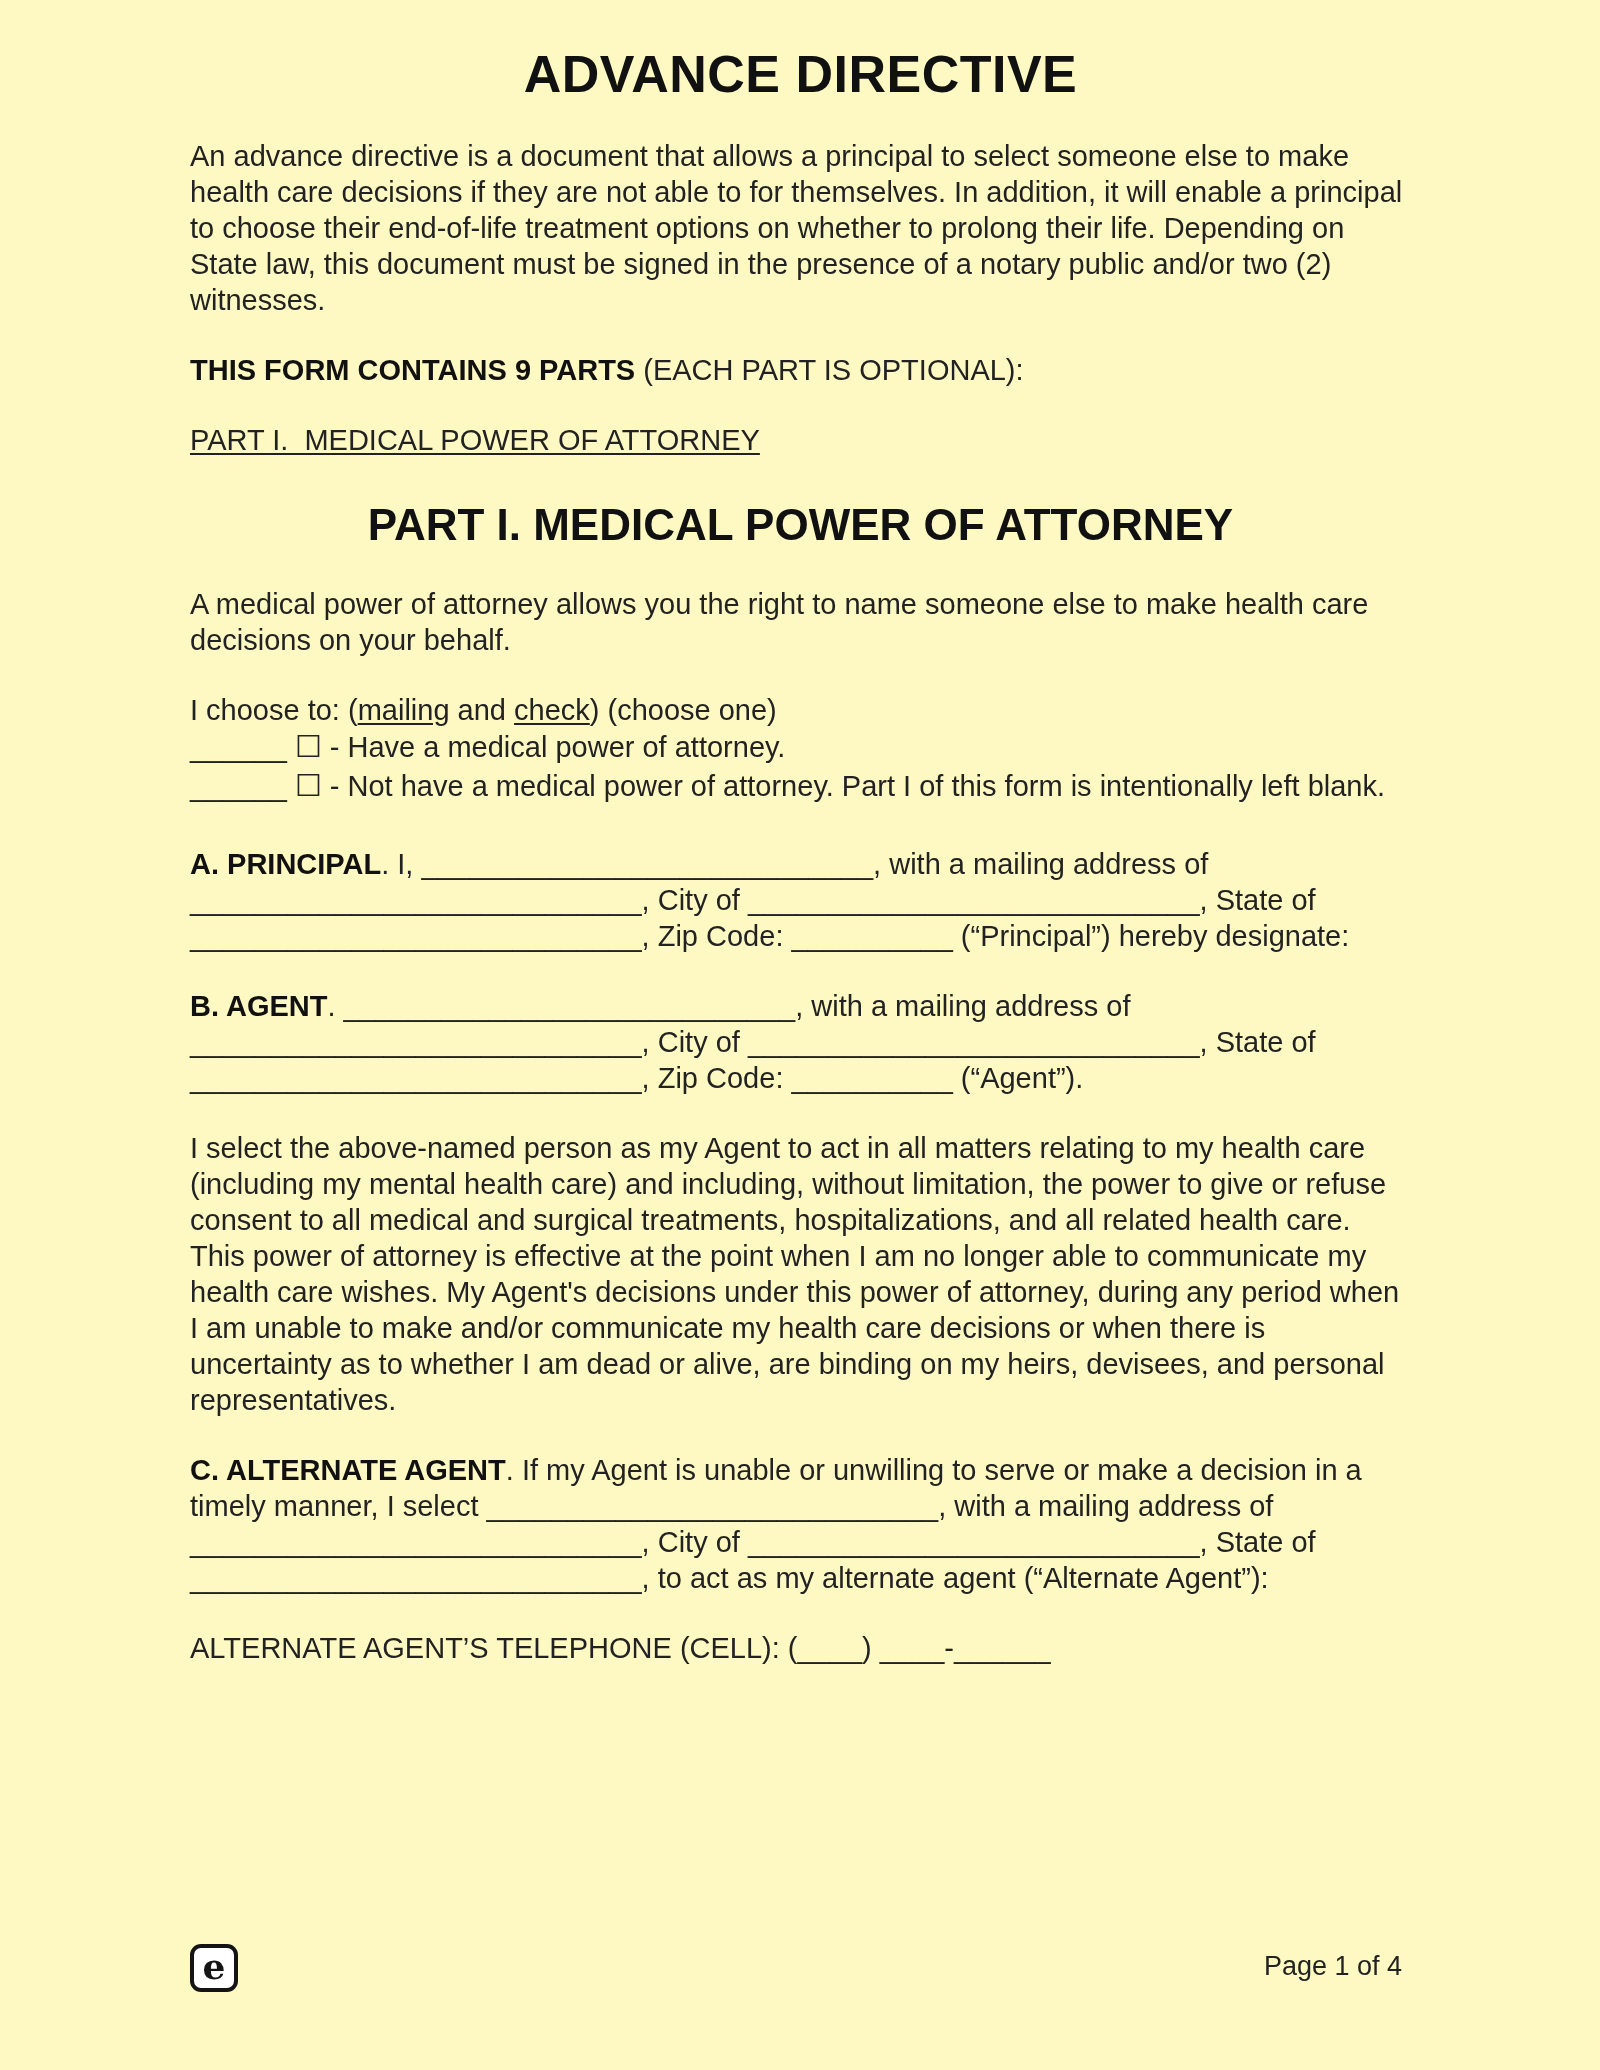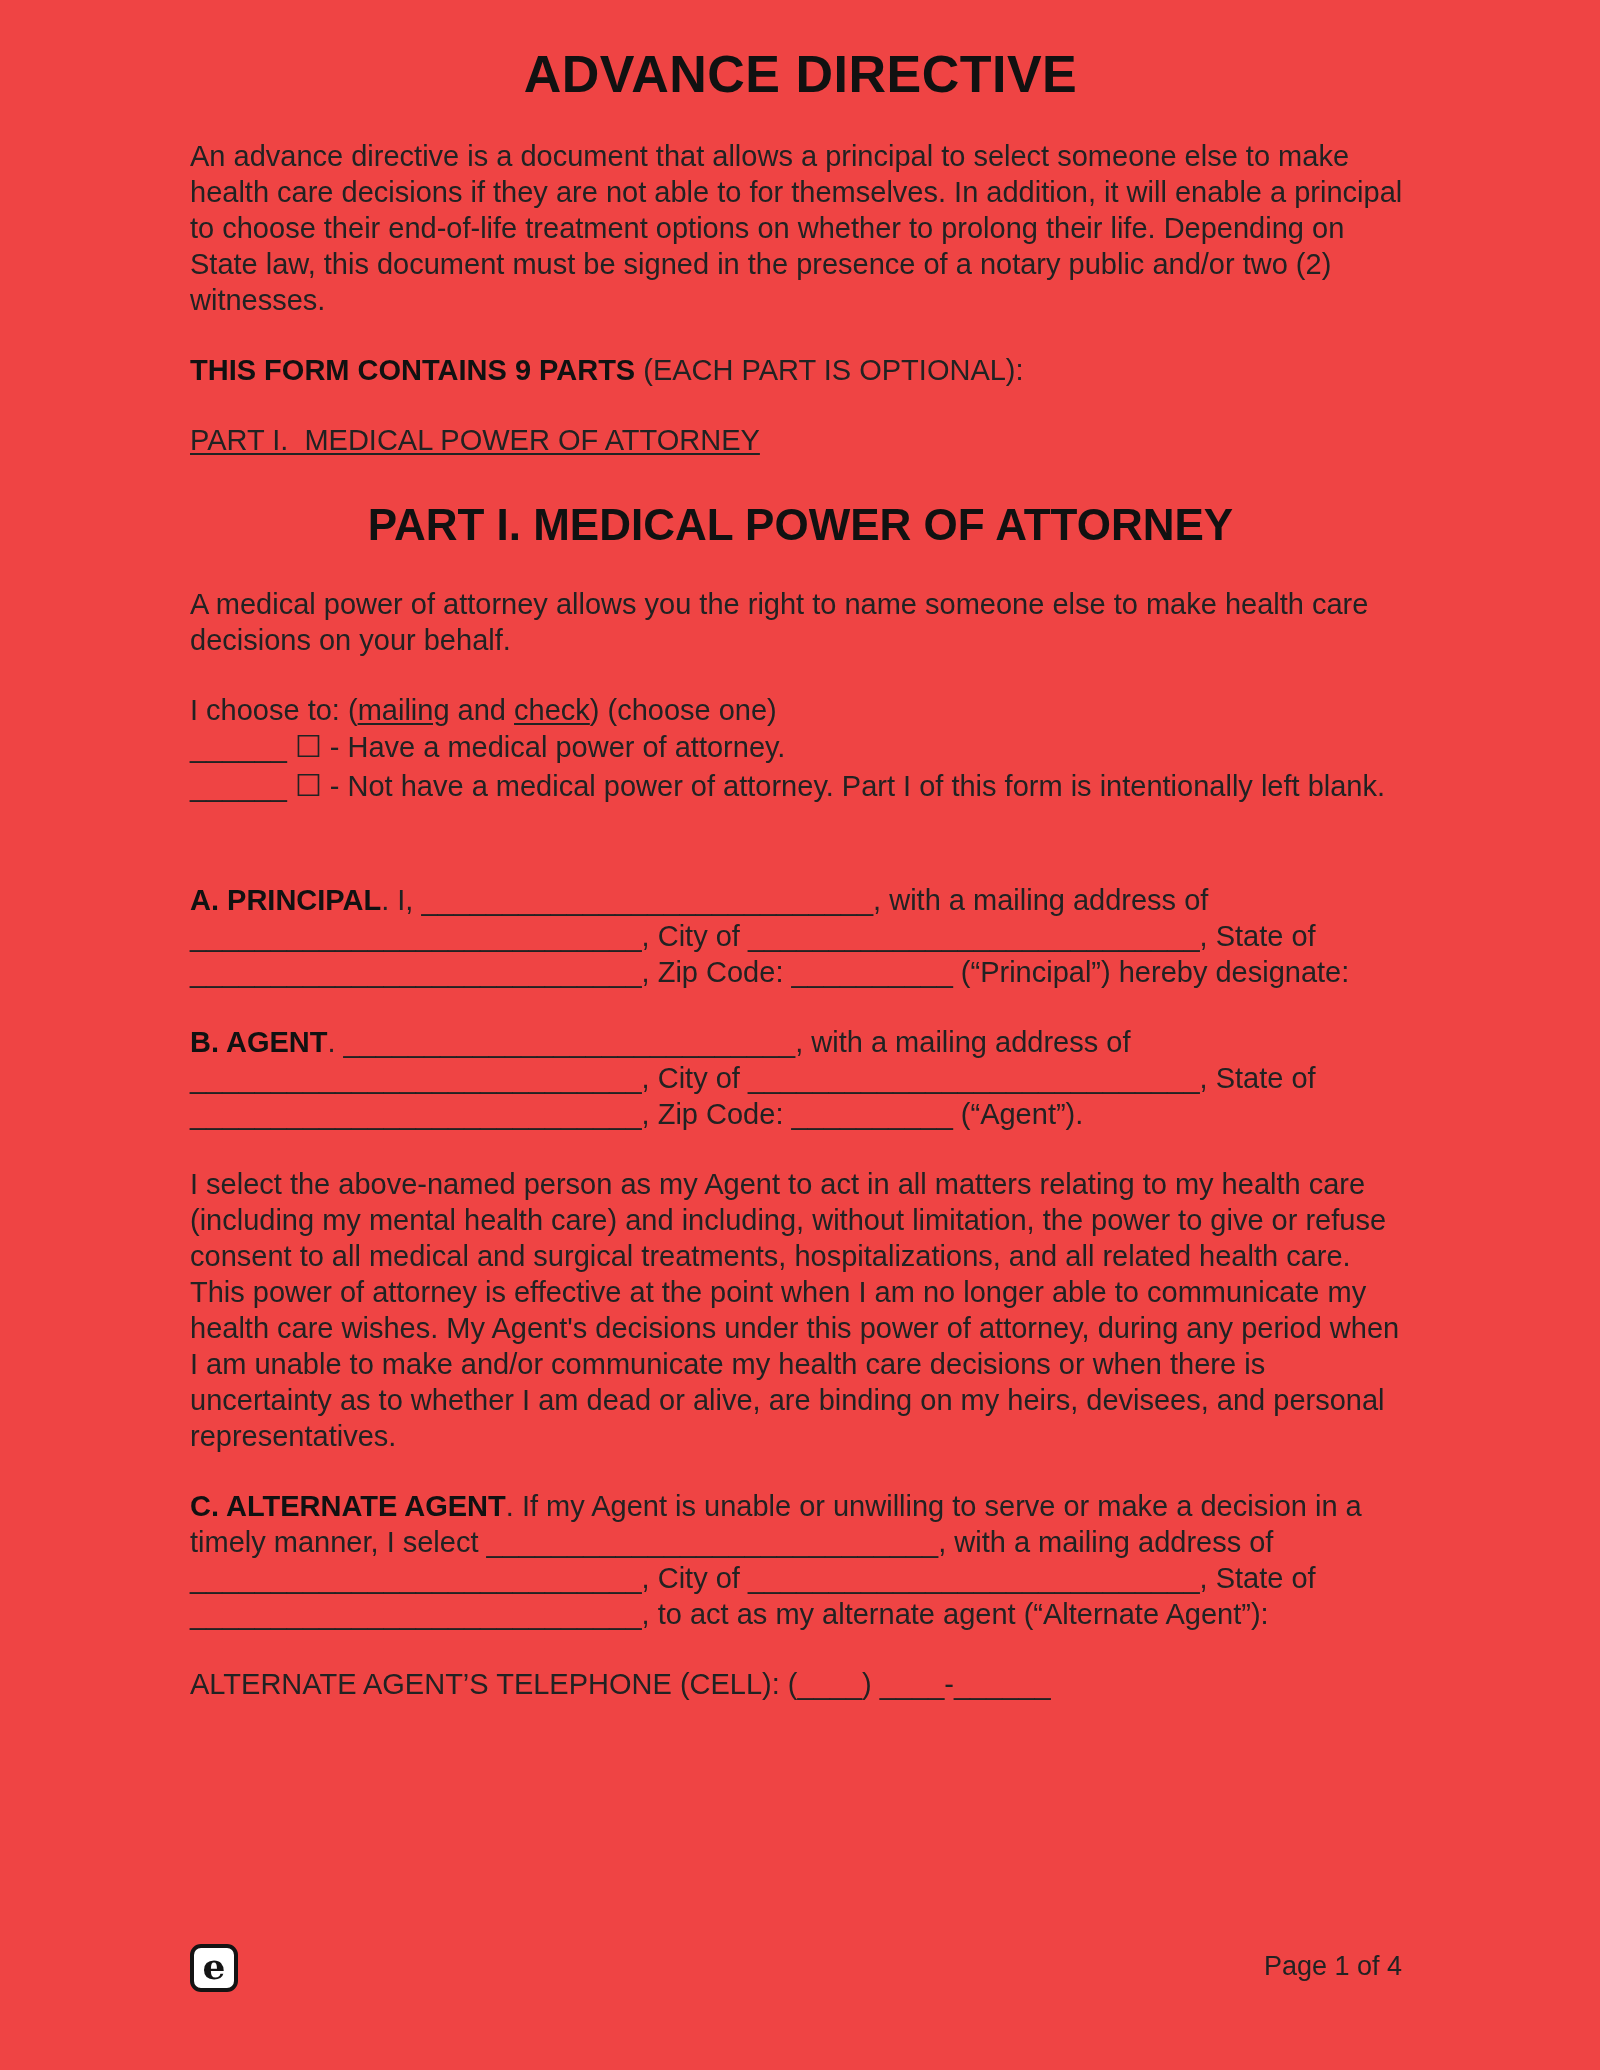--- a/index.html
+++ b/index.html
@@ -1,20 +1,20 @@
 <!DOCTYPE html>
 <html><head>
 <meta charset="utf-8">
 <style>
   * { box-sizing: border-box; }
   html, body { margin: 0; padding: 0; background: #ffffff; }
   .page {
     width: 1600px;
     height: 2070px;
-    background: #ef4444;
+    background: #fef9c3;
     position: relative;
     padding: 44px 189px 0 190px;
     font-family: "Liberation Sans", "DejaVu Sans", sans-serif;
     font-size: 29px;
     line-height: 36px;
     color: #222222;
     overflow: hidden;
   }
   .title {
     margin: 0 0 34px 0;
@@ -38,21 +38,21 @@
   }
   .options { }
   .option-row { margin: 0; line-height: 39px; }
   .checkbox {
     display: inline-block;
     font-size: 30px;
     line-height: 30px;
     vertical-align: baseline;
     cursor: default;
   }
-  .section-a { margin-top: 76px; }
+  .section-a { margin-top: 40px; }
   .logo {
     position: absolute;
     left: 190px;
     bottom: 78px;
     width: 48px;
     height: 48px;
     border: 4px solid #141414;
     border-radius: 11px;
     display: flex;
     align-items: center;

